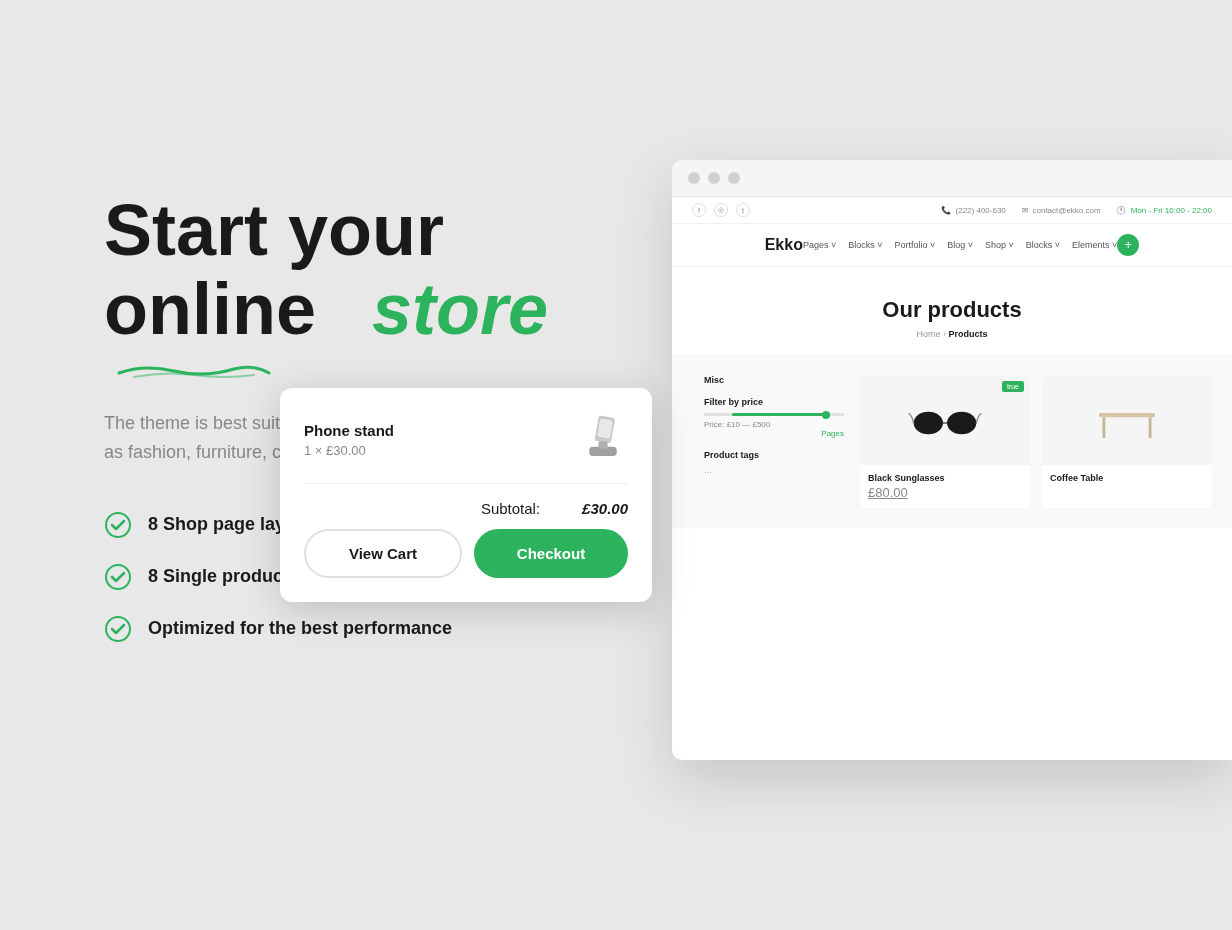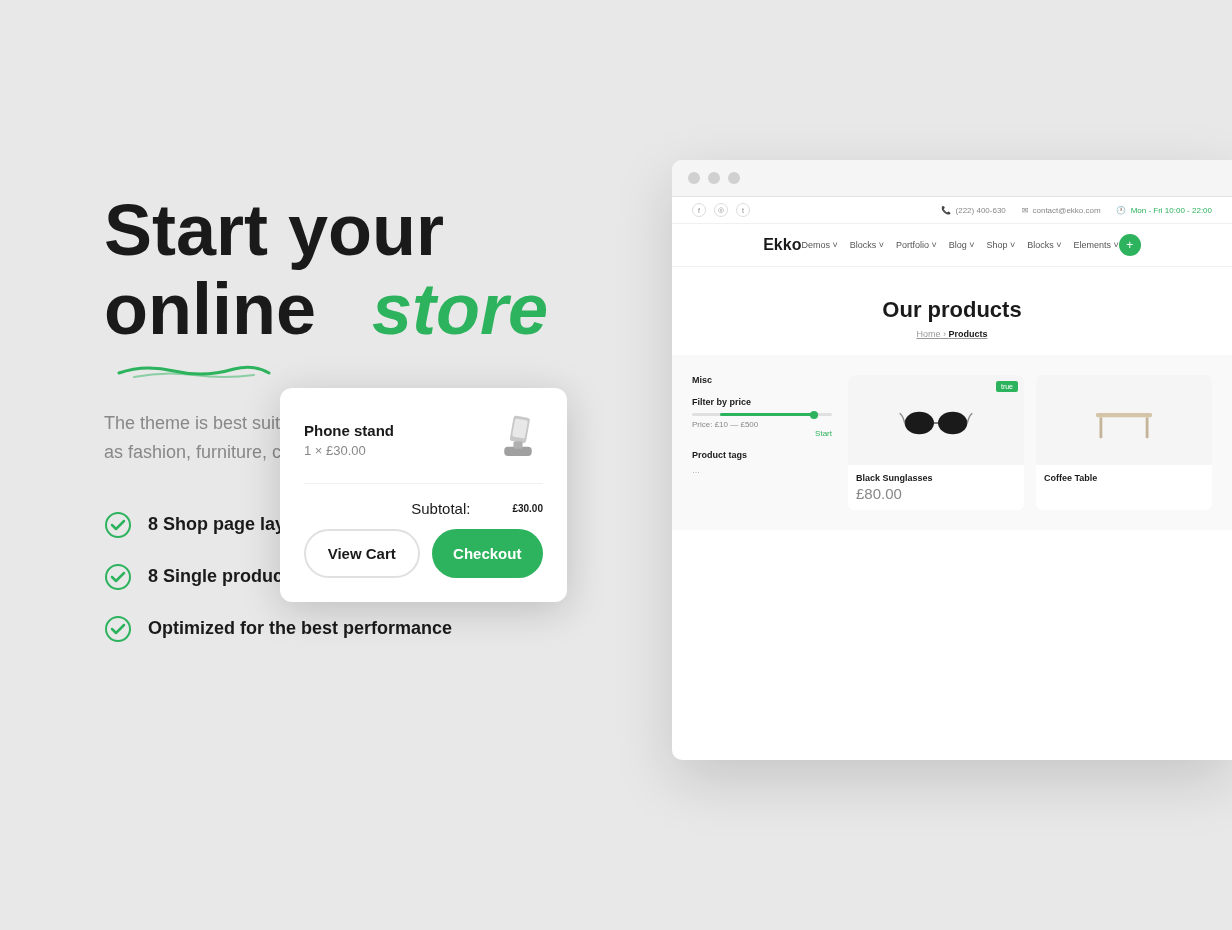--- a/index.html
+++ b/index.html
@@ -199,39 +199,39 @@
     .hero-title {
       font-size: 22px;
       font-weight: 700;
       color: #1a1a1a;
       margin-bottom: 6px;
     }
 
     .breadcrumb {
       font-size: 9px;
       color: #999;
-      text-decoration: underline;
     }
 
     .breadcrumb .active {
       color: #1a1a1a;
       font-weight: 600;
     }
 
     
     .products-section {
       background: #f9f9f9;
       padding: 20px;
       display: flex;
       gap: 16px;
     }
 
     .sidebar-filters {
       width: 140px;
       flex-shrink: 0;
+      margin-left: 12px;
     }
 
     .filter-group {
       margin-bottom: 12px;
     }
 
     .filter-label {
       font-size: 9px;
       font-weight: 700;
       color: #1a1a1a;
@@ -328,43 +328,44 @@
 
     .product-name {
       font-size: 9px;
       font-weight: 600;
       color: #1a1a1a;
       padding: 0 8px;
       margin-bottom: 2px;
     }
 
     .product-price {
-      font-size: 15px;
+      font-size: 13px;
       color: #888;
       padding: 0 8px;
+      text-decoration: underline;
     }
 
     
     .sunglasses {
       width: 80px;
       height: 40px;
     }
 
     
     .coffee-table-img {
       width: 70px;
       height: 60px;
     }
 
     
     .cart-popup {
       position: absolute;
       left: 280px;
       top: 388px;
-      width: 287px;
+      width: 372px;
       background: #fff;
       border-radius: 12px;
       box-shadow: 0 8px 40px rgba(0,0,0,0.18);
       padding: 24px;
       z-index: 100;
     }
 
     .cart-item {
       display: flex;
       align-items: center;
@@ -401,23 +402,24 @@
       margin-bottom: 12px;
       gap: 42px;
     }
 
     .cart-subtotal-label {
       font-size: 15px;
       color: #1a1a1a;
     }
 
     .cart-subtotal-value {
-      font-size: 10px;
+      font-size: 15px;
       font-weight: 600;
       color: #1a1a1a;
+      font-style: italic;
     }
 
     .cart-buttons {
       display: flex;
       gap: 12px;
     }
 
     .btn-view-cart {
       flex: 1;
       padding: 14px;
@@ -508,21 +510,21 @@
     <div class="topbar-right">
       <span>📞 <span>(222) 400-630</span></span>
       <span>✉ <span>contact@ekko.com</span></span>
       <span class="hours">🕐 <span>Mon - Fri 10:00 - 22:00</span></span>
     </div>
   </div>
 
   <div class="site-nav">
     <div class="site-logo">Ekko</div>
     <div class="nav-items">
-      <span>Demos ˅</span>
+      <span>Pages ˅</span>
       <span>Blocks ˅</span>
       <span>Portfolio ˅</span>
       <span>Blog ˅</span>
       <span>Shop ˅</span>
       <span>Blocks ˅</span>
       <span>Elements ˅</span>
     </div>
     <button class="nav-cta">+</button>
   </div>
 
@@ -542,21 +544,21 @@
         <div class="filter-label">Misc</div>
       </div>
       <div class="filter-group">
         <div class="filter-label">Filter by price</div>
         <div class="range-track">
           <div class="range-fill"></div>
           <div class="range-thumb"></div>
         </div>
         <div class="price-range">
           <span>Price: £10 — £500</span>
-          <span class="filter-link">Start</span>
+          <span class="filter-link">Pages</span>
         </div>
       </div>
       <div class="filter-group">
         <div class="filter-label">Product tags</div>
         <div class="tag-label">…</div>
       </div>
     </div>
 
     <div class="products-grid">
       <div class="product-row">

